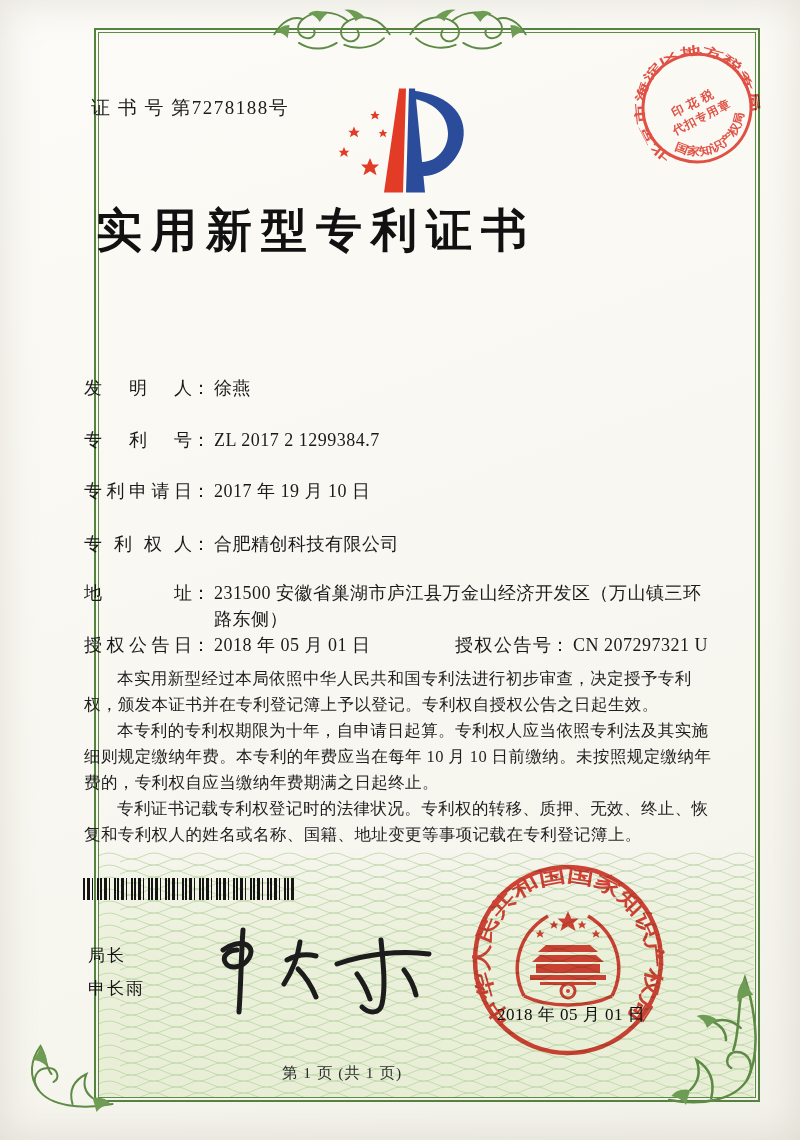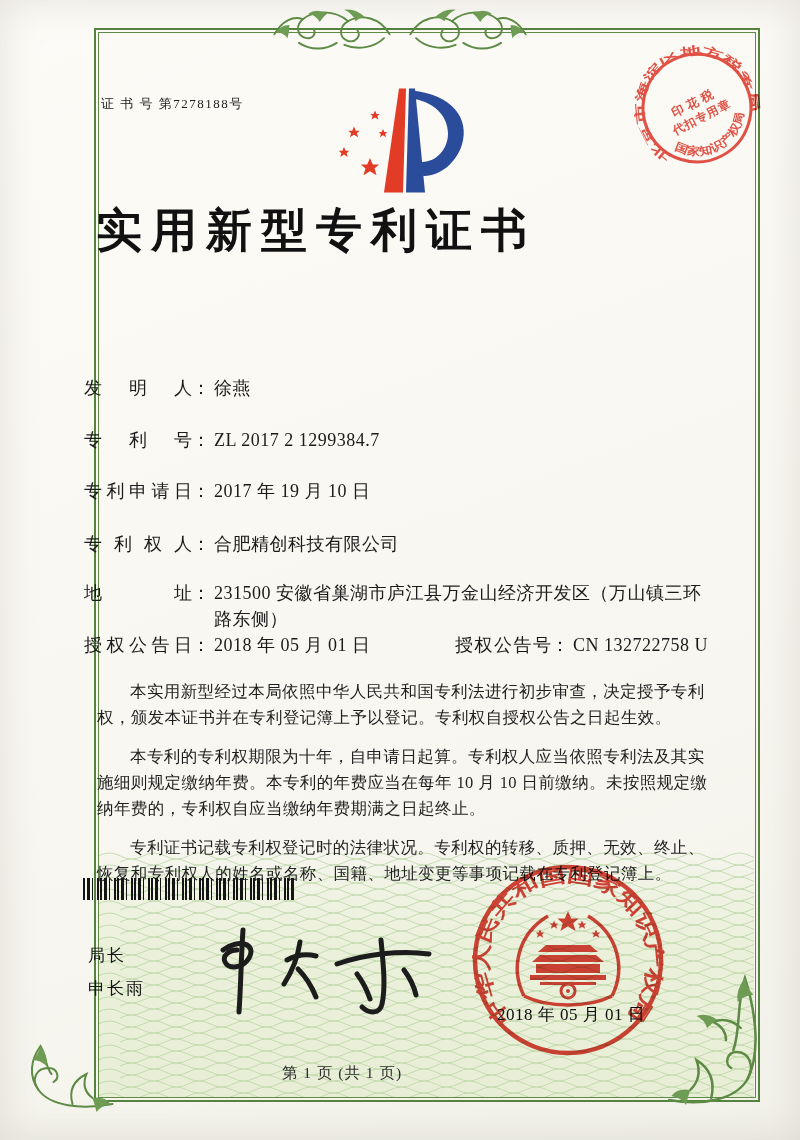--- a/index.html
+++ b/index.html
@@ -8,35 +8,35 @@
         background:linear-gradient(160deg,#fcfbf7 0%,#f8f7f1 55%,#f3f2ea 100%);
         box-shadow:inset 0 0 40px rgba(120,110,90,.18);}
   
   .frame{position:absolute;left:94px;top:28px;width:662px;height:1070px;border:2px solid #55823f;z-index:1;}
   .frame::before{content:"";position:absolute;inset:2px;border:1px solid #5d8a44;}
   
   .green-zone{position:absolute;left:98px;top:850px;width:656px;height:248px;z-index:0;
       background:linear-gradient(180deg,rgba(236,241,220,0) 0,rgba(236,241,220,.65) 45px,#ebf0da 100px,#e8eed6 100%);}
   .green-zone svg{position:absolute;inset:0;width:100%;height:100%;opacity:.75;}
   
-  .cert-number{position:absolute;left:101px;top:95px;font-size:13px;color:#1c1c1c;letter-spacing:1.5px;z-index:3;}
+  .cert-number{position:absolute;left:91px;top:95px;font-size:19px;color:#1c1c1c;letter-spacing:1.5px;z-index:3;}
   .logo{position:absolute;left:328px;top:86px;width:150px;height:116px;z-index:3;}
   .page-title{position:absolute;left:0;top:200px;width:632px;text-align:center;font-size:46px;font-weight:bold;
       color:#111;letter-spacing:9px;z-index:3;}
   
   .field-row{position:absolute;left:84px;width:640px;font-size:18px;color:#1a1a1a;z-index:3;line-height:26px;}
   .flabel{display:inline-block;width:108px;text-align:justify;text-align-last:justify;vertical-align:top;}
   .fcolon{display:inline-block;vertical-align:top;}
   .fvalue{display:inline-block;vertical-align:top;padding-left:4px;letter-spacing:.5px;}
   .fvalue.wrap{width:505px;}
   .pair2{position:absolute;left:371px;top:0;}
   .pair2 .flabel{width:96px;}
   
   .body-text{position:absolute;left:84px;top:666px;width:640px;font-size:16.5px;line-height:26px;color:#1f1f1f;z-index:3;}
-  .body-text p{margin:13px;text-indent:2em;letter-spacing:.4px;}
+  .body-text p{margin:0;text-indent:2em;letter-spacing:.4px;}
   
   .barcode{position:absolute;left:83px;top:878px;width:213px;height:22px;z-index:3;
       background:repeating-linear-gradient(90deg,#141414 0 2px,transparent 2px 4px,#141414 4px 7px,transparent 7px 9px,#141414 9px 10px,transparent 10px 14px,#141414 14px 16px,transparent 16px 17px);}
   .signer-title{position:absolute;left:88px;top:944px;font-size:17px;letter-spacing:2px;color:#161616;
       font-family:Liberation Serif, serif;z-index:3;}
   .signer-name{position:absolute;left:88px;top:977px;font-size:17px;letter-spacing:2px;color:#161616;
       font-family:"Liberation Sans","DejaVu Sans",sans-serif;z-index:3;}
   .signature{position:absolute;left:205px;top:912px;width:235px;height:110px;z-index:3;}
   .seal{position:absolute;left:468px;top:860px;width:200px;height:200px;z-index:4;opacity:.93;mix-blend-mode:multiply;}
   .seal-date{position:absolute;left:497px;top:1003px;font-size:17px;color:#0e0e0e;letter-spacing:.5px;z-index:5;}
@@ -175,21 +175,21 @@
   </div>
   <div class="field-row" style="top:531px">
     <span class="flabel">专利权人</span><span class="fcolon">：</span><span class="fvalue">合肥精创科技有限公司</span>
   </div>
   <div class="field-row" style="top:580px">
     <span class="flabel">地址</span><span class="fcolon">：</span><span class="fvalue wrap">231500 安徽省巢湖市庐江县万金山经济开发区（万山镇三环路东侧）</span>
   </div>
   <div class="field-row" style="top:632px">
     <span class="flabel">授权公告日</span><span class="fcolon">：</span><span class="fvalue">2018 年 05 月 01 日</span>
     <span class="pair2">
-      <span class="flabel">授权公告号</span><span class="fcolon">：</span><span class="fvalue">CN 132722758 U</span>
+      <span class="flabel">授权公告号</span><span class="fcolon">：</span><span class="fvalue">CN 207297321 U</span>
     </span>
   </div>
 
   <div class="body-text">
     <p>本实用新型经过本局依照中华人民共和国专利法进行初步审查，决定授予专利权，颁发本证书并在专利登记簿上予以登记。专利权自授权公告之日起生效。</p>
     <p>本专利的专利权期限为十年，自申请日起算。专利权人应当依照专利法及其实施细则规定缴纳年费。本专利的年费应当在每年 10 月 10 日前缴纳。未按照规定缴纳年费的，专利权自应当缴纳年费期满之日起终止。</p>
     <p>专利证书记载专利权登记时的法律状况。专利权的转移、质押、无效、终止、恢复和专利权人的姓名或名称、国籍、地址变更等事项记载在专利登记簿上。</p>
   </div>
 
   <div class="barcode"></div>

